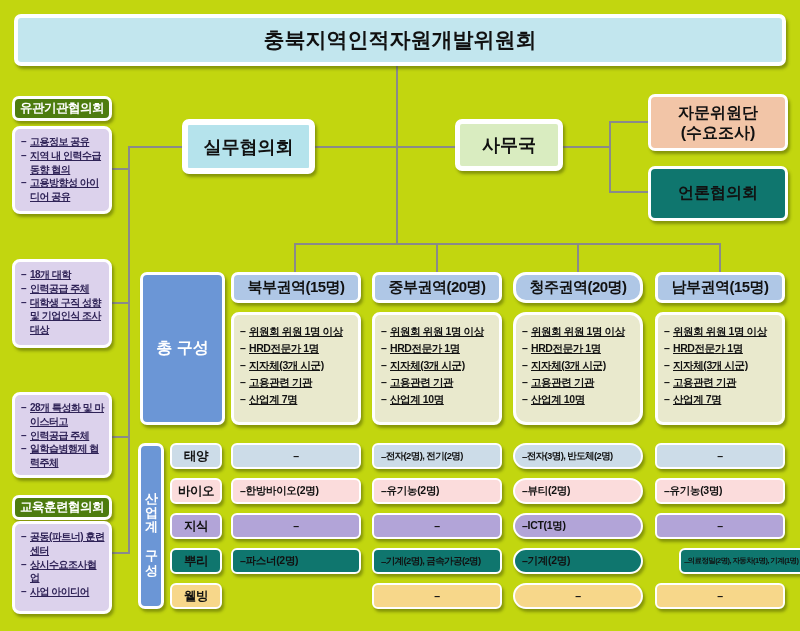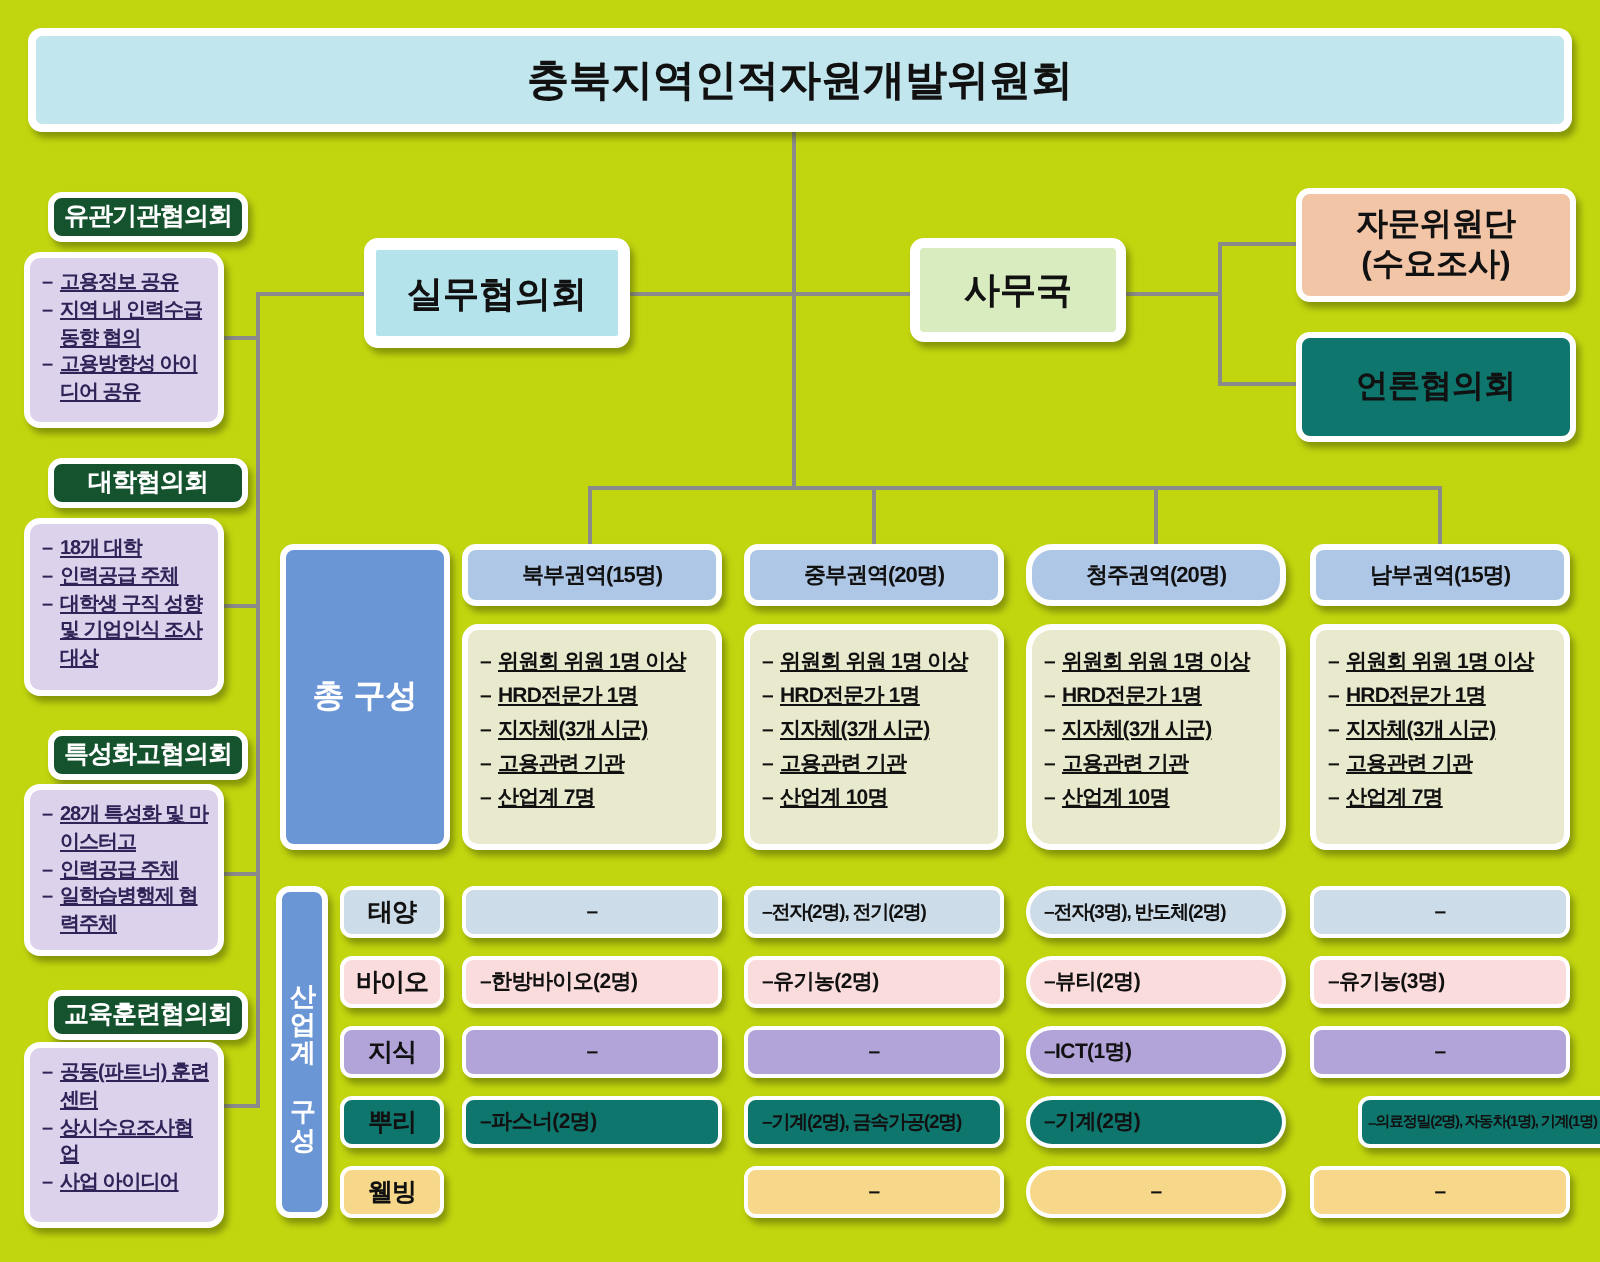--- a/index.html
+++ b/index.html
@@ -13,21 +13,21 @@
 
   
   .box{position:absolute;z-index:1;border:3px solid #ffffff;border-radius:7px;
        box-shadow:2px 3px 3px rgba(60,70,0,.45);box-sizing:border-box;
        display:flex;align-items:center;justify-content:center;text-align:center;color:#111;}
 
   .title-banner{left:14px;top:14px;width:772px;height:52px;background:#c2e6ee;
                 font-size:21px;font-weight:bold;border-width:4px;}
 
   
-  .sb-header{left:24px;width:100px;height:25px;background:#14532d;color:#fff;
+  .sb-header{left:12px;width:100px;height:25px;background:#4d7c0f;color:#fff;
              font-size:12.5px;font-weight:bold;letter-spacing:-0.5px;}
   .sb-items{left:12px;width:100px;background:#dcd2ec;border-radius:8px;
             display:block;padding:6px 4px 4px 6px;color:#2f2357;
             font-size:10px;font-weight:bold;letter-spacing:-0.5px;line-height:1.38;text-align:left;}
   .sb-items ul,.rg-details ul{list-style:none;margin:0;padding:0;text-decoration:underline;}
   .sb-items li{position:relative;padding-left:9px;}
   .sb-items li::before{content:"–";position:absolute;left:0;}
 
   
   .working{left:182px;top:119px;width:133px;height:55px;background:#b5e3ec;
@@ -36,21 +36,21 @@
                font-size:18px;font-weight:bold;border-width:5px;}
   .advisory{left:648px;top:94px;width:140px;height:57px;background:#f2c5a7;
             font-size:16px;font-weight:bold;flex-direction:column;line-height:1.25;}
   .press{left:648px;top:166px;width:140px;height:55px;background:#0f766e;
          font-size:16px;font-weight:bold;}
 
   
   .total-comp{left:140px;top:272px;width:85px;height:153px;background:#6b96d6;
               color:#fff;font-size:16px;font-weight:bold;}
   .rg-header{top:272px;width:130px;height:31px;background:#afc7e6;
-             font-size:11px;font-weight:bold;letter-spacing:-0.5px;}
+             font-size:15px;font-weight:bold;letter-spacing:-0.5px;}
   .rg-details{top:312px;width:130px;height:113px;background:#e9e9cd;border-radius:8px;
               display:block;padding:8px 3px 4px 6px;font-size:10.5px;font-weight:bold;
               letter-spacing:-0.4px;line-height:1.62;text-align:left;}
   .rg-details li{position:relative;padding-left:9px;white-space:nowrap;}
   .rg-details li::before{content:"–";position:absolute;left:0;}
 
   
   .ind-comp{left:138px;top:443px;width:26px;height:166px;background:#6b96d6;color:#fff;
             font-size:13px;font-weight:bold;writing-mode:vertical-rl;text-orientation:upright;
             letter-spacing:1px;}
@@ -97,30 +97,28 @@
 
   <div class="box sb-header" style="top:96px">유관기관협의회</div>
   <div class="box sb-items" style="top:126px;height:88px">
     <ul>
       <li>고용정보 공유</li>
       <li>지역 내 인력수급 동향 협의</li>
       <li>고용방향성 아이디어 공유</li>
     </ul>
   </div>
 
-  <div class="box sb-header" style="top:229px">대학협의회</div>
   <div class="box sb-items" style="top:259px;height:89px">
     <ul>
       <li>18개 대학</li>
       <li>인력공급 주체</li>
       <li>대학생 구직 성향 및 기업인식 조사 대상</li>
     </ul>
   </div>
 
-  <div class="box sb-header" style="top:365px">특성화고협의회</div>
   <div class="box sb-items" style="top:392px;height:86px">
     <ul>
       <li>28개 특성화 및 마이스터고</li>
       <li>인력공급 주체</li>
       <li>일학습병행제 협력주체</li>
     </ul>
   </div>
 
   <div class="box sb-header" style="top:495px">교육훈련협의회</div>
   <div class="box sb-items" style="top:521px;height:93px">

